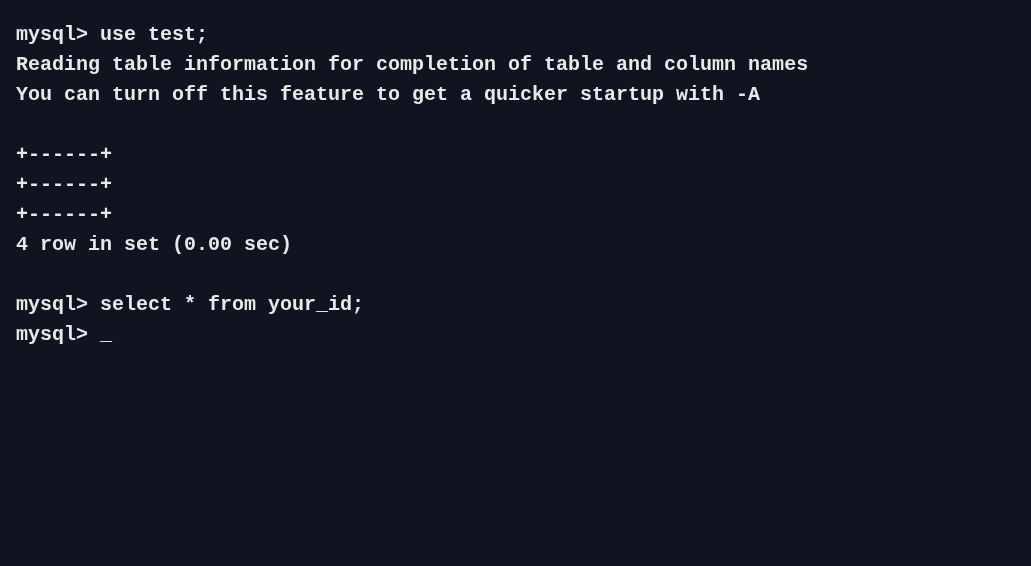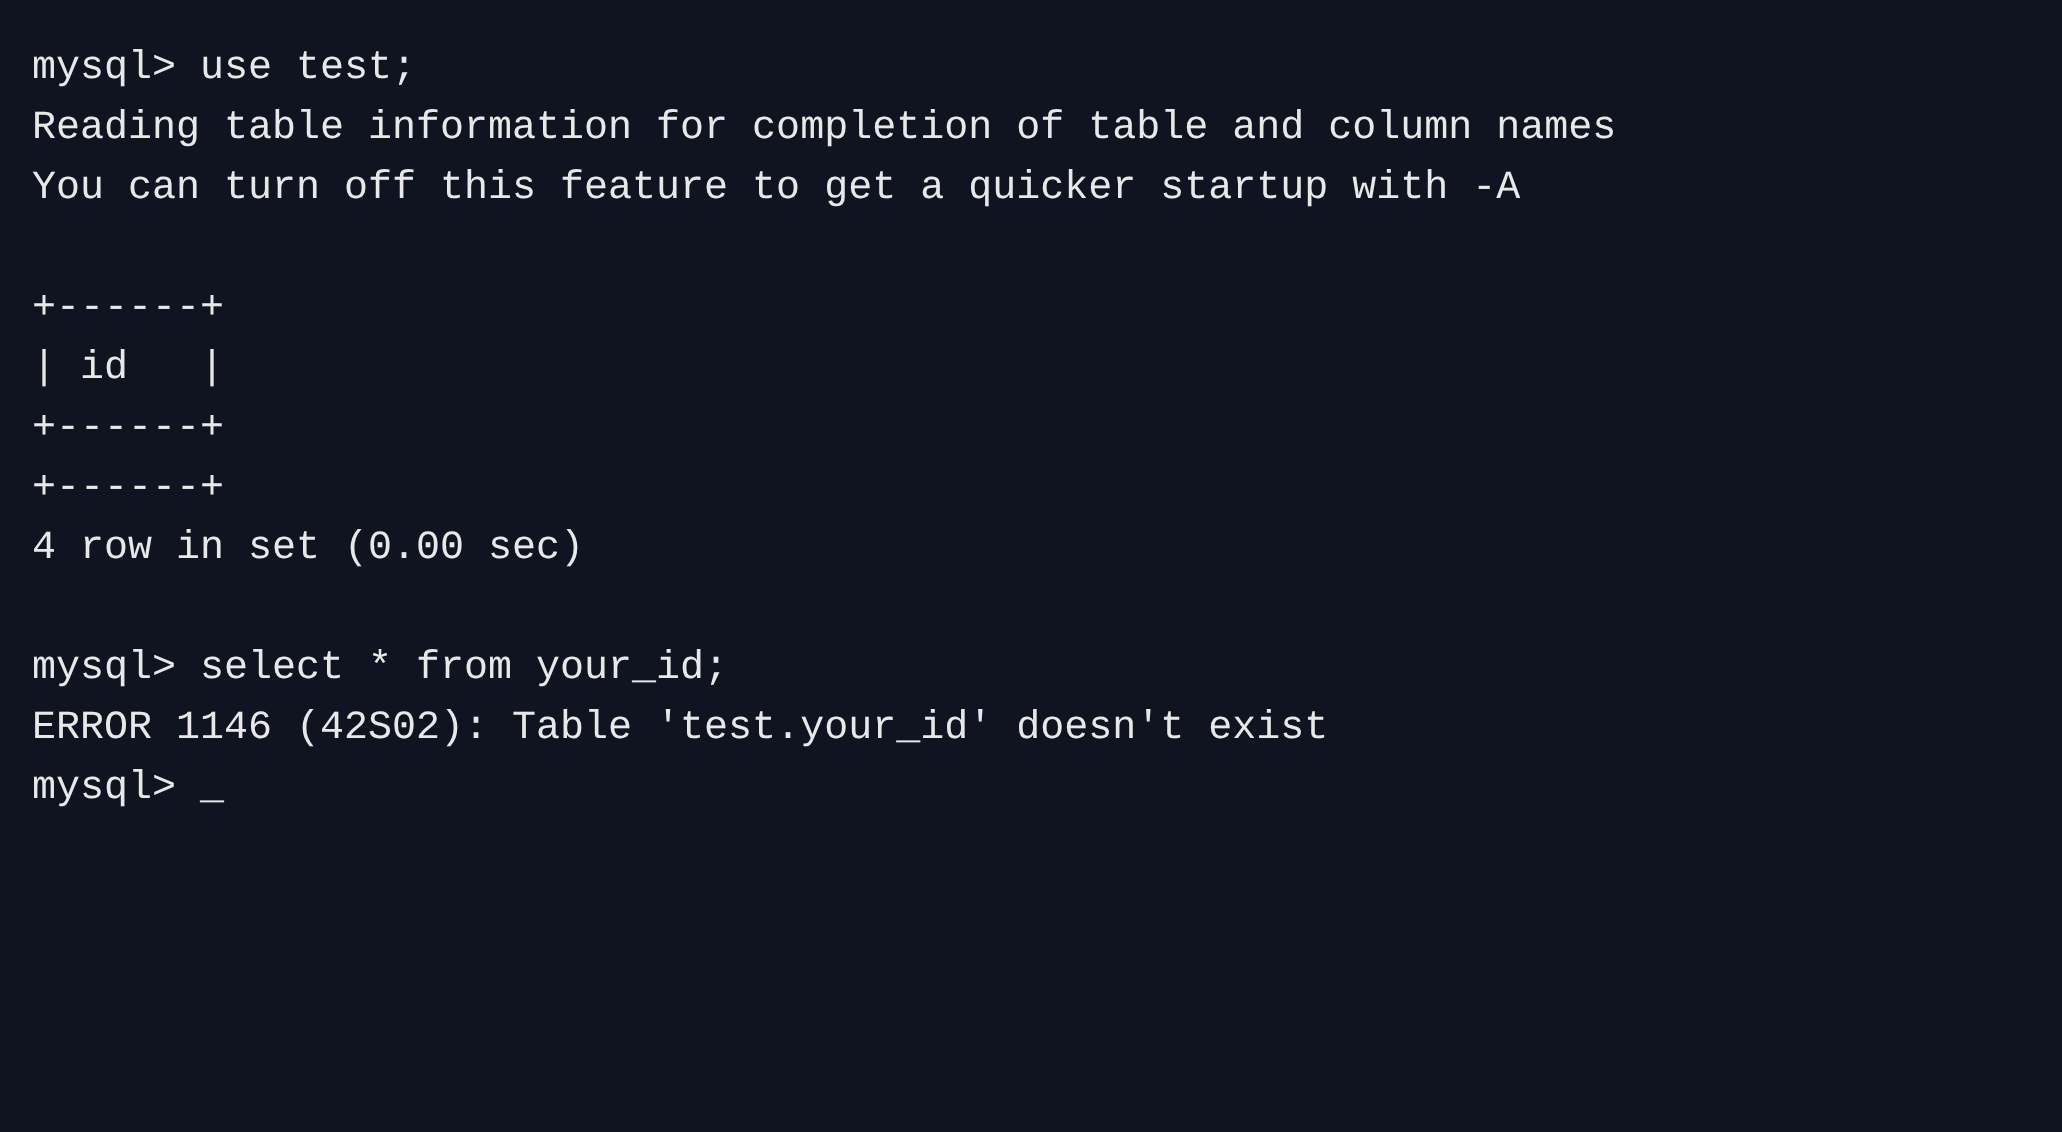--- a/index.html
+++ b/index.html
@@ -13,21 +13,21 @@
       font-family: 'Consolas', 'Monaco', 'Courier New', monospace;
       font-size: 20px;
       line-height: 1.5;
       padding: 20px 16px;
       width: 1031px;
       height: 566px;
       overflow: hidden;
     }
     .terminal-line {
       white-space: pre;
-      font-weight: 400;
+      font-weight: 700;
     }
     .blank-line {
       height: 1.5em;
     }
     .cursor {
       display: inline-block;
       animation: blink 1s step-end infinite;
     }
     @keyframes blink {
       50% { opacity: 0; }
@@ -35,21 +35,19 @@
   </style>
 </head>
 <body>
 
 <div class="terminal">
   <div class="terminal-line">mysql&gt; use test;</div>
   <div class="terminal-line">Reading table information for completion of table and column names</div>
   <div class="terminal-line">You can turn off this feature to get a quicker startup with -A</div>
   <div class="blank-line"></div>
   <div class="terminal-line">+------+</div>
-  <div class="terminal-line">| id   |</div>
   <div class="terminal-line">+------+</div>
   <div class="terminal-line">+------+</div>
   <div class="terminal-line">4 row in set (0.00 sec)</div>
   <div class="blank-line"></div>
   <div class="terminal-line">mysql&gt; select * from your_id;</div>
-  <div class="terminal-line">ERROR 1146 (42S02): Table 'test.your_id' doesn't exist</div>
   <div class="terminal-line"><span>mysql&gt; </span><span class="cursor">_</span></div>
 </div>
 
 </body></html>

